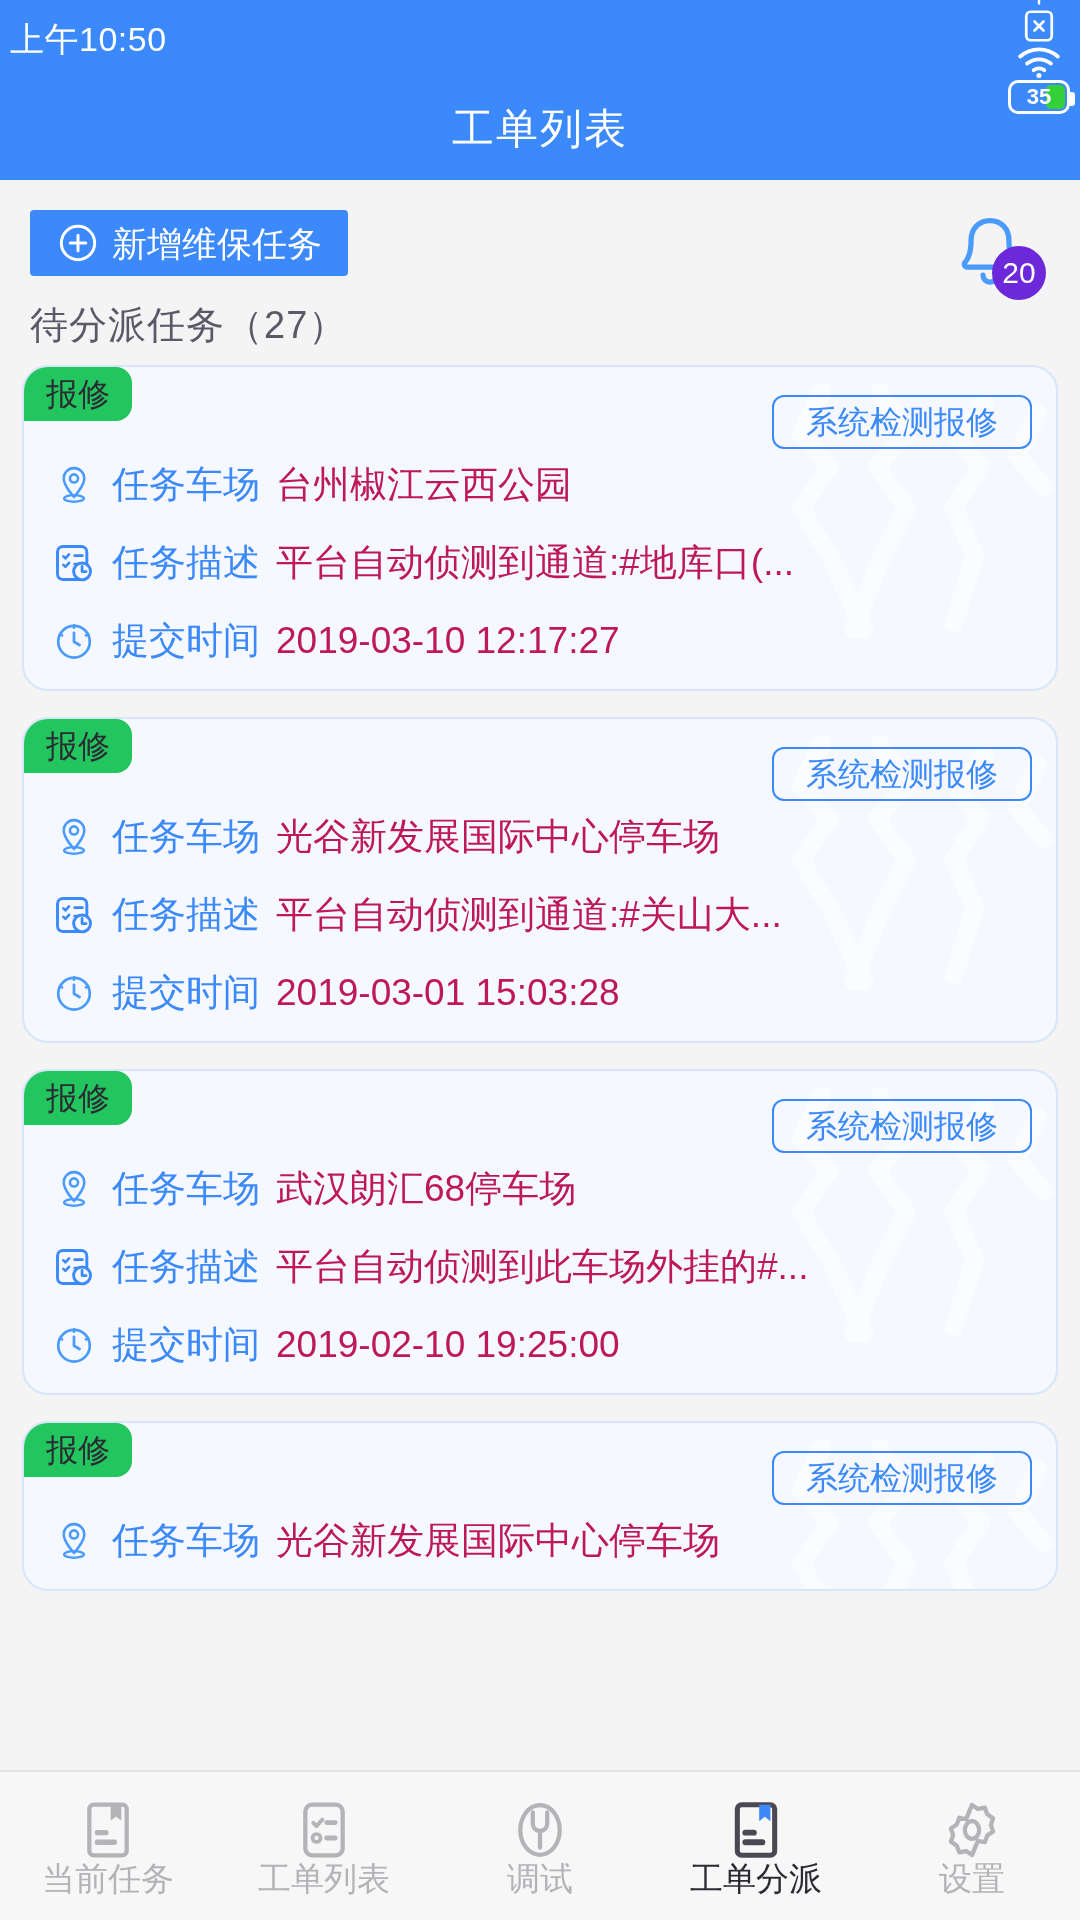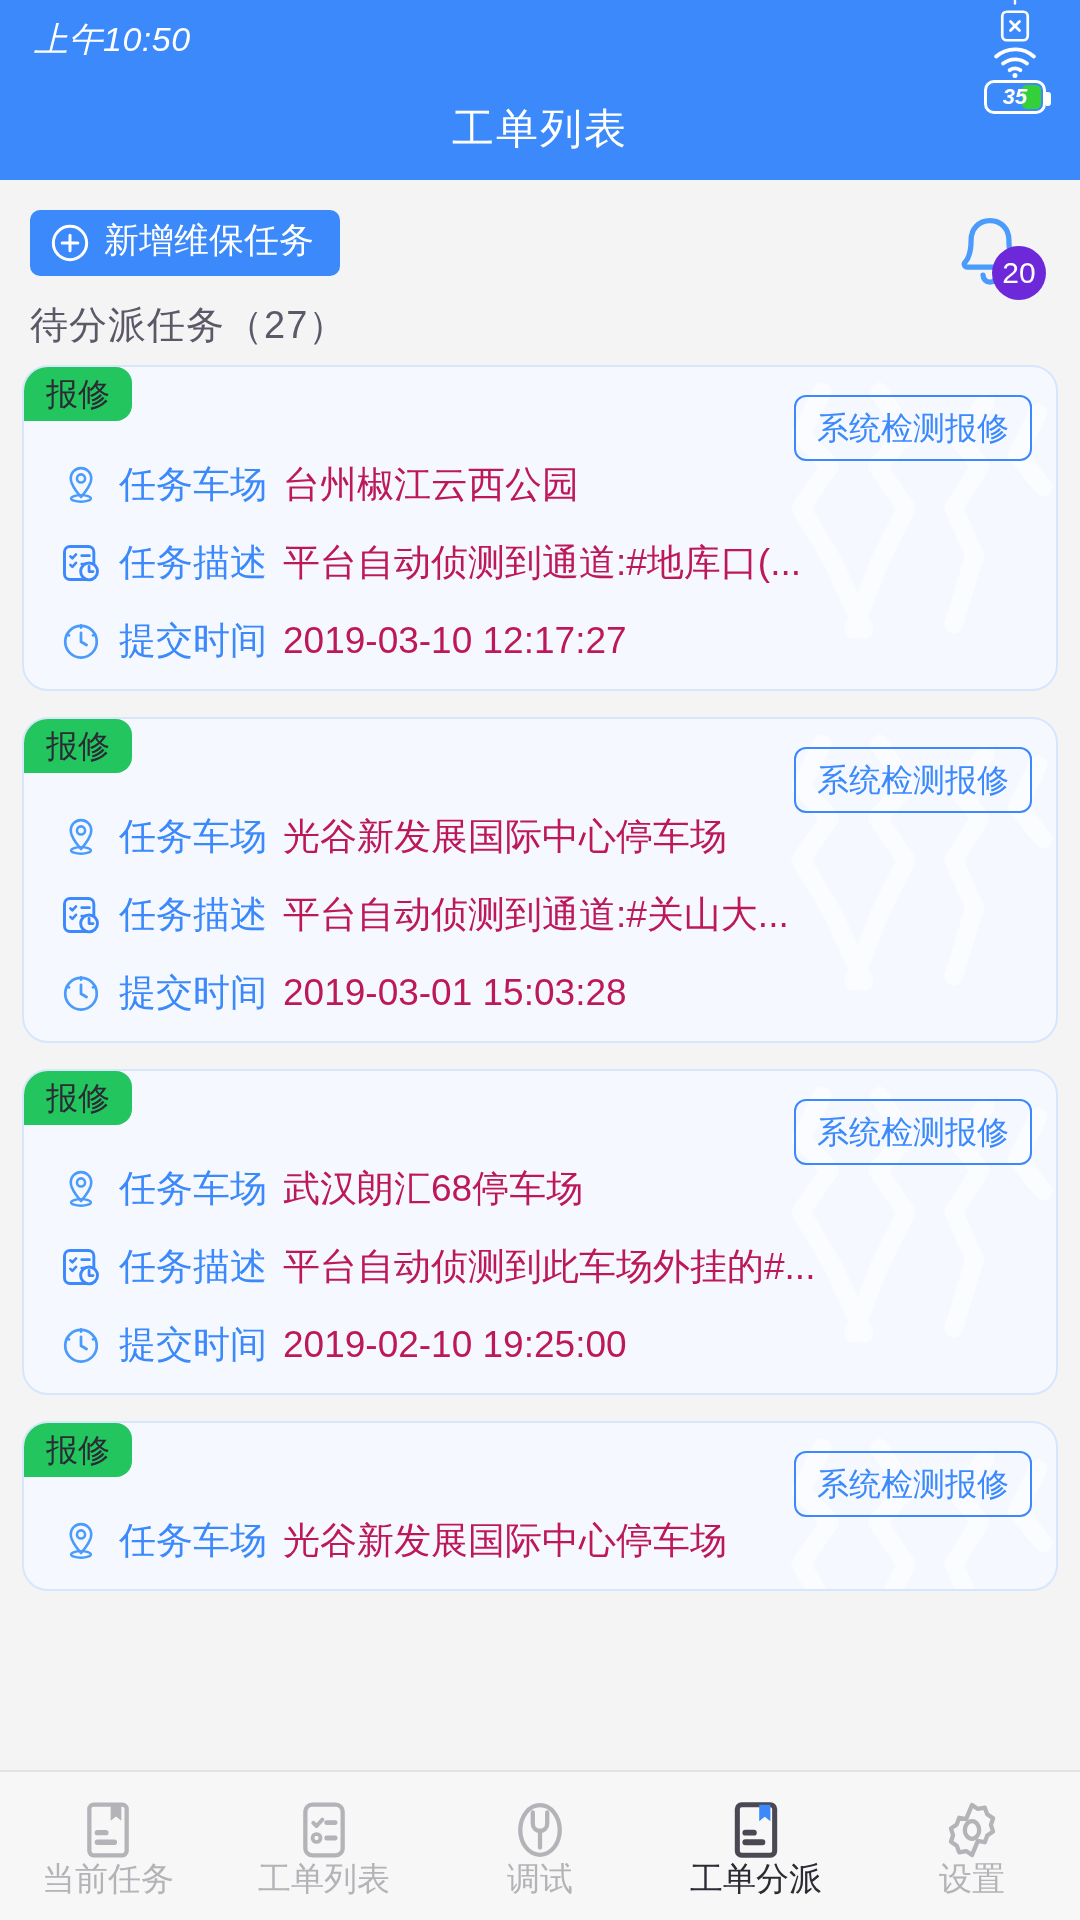--- a/index.html
+++ b/index.html
@@ -8,21 +8,21 @@
     background:#f4f4f4;
     font-family:"Liberation Sans","DejaVu Sans",sans-serif;
     overflow:hidden;
   }
   #app { position:relative; width:1080px; height:1920px; display:flex; flex-direction:column; background:#f4f4f4; }
 
   
   .statusbar {
     height:78px; background:#3b89fb; color:#fff;
     display:flex; align-items:center; justify-content:space-between;
-    padding:0 34px; flex:0 0 auto;font-style:italic;
+    padding:0 10px; flex:0 0 auto;
   }
   .status-time { font-size:34px; letter-spacing:.5px; line-height:1; }
   .status-icons { display:flex; align-items:center; gap:0;flex-direction:column; }
   .sb-dots { display:flex; align-items:flex-end; gap:5px; margin-right:2px; }
   .sb-dots i { width:8px; height:8px; border-radius:50%; background:#fff; display:block; }
   .sb-ico { display:block; }
   .sb-batt {
     width:62px; height:34px; border:3px solid #fff; border-radius:10px;
     position:relative; display:flex; align-items:center; justify-content:center;
   }
@@ -43,24 +43,24 @@
   }
   .appbar-title { font-size:42px; letter-spacing:2px; }
 
   
   .toolrow {
     position:relative; flex:0 0 auto;
     padding:30px 30px 0 30px;
     display:flex; align-items:flex-start; justify-content:space-between;
   }
   .add-btn {
-    background:#3b89fb; color:#fff; border:none; border-radius:10px;
-    height:66px; padding:0 26px 0 20px;
+    background:#3b89fb; color:#fff; border:none; border-radius:4px;
+    height:66px; padding:0 26px 0 28px;
     display:inline-flex; align-items:center; gap:14px;
-    font-size:35px; font-family:Liberation Mono, monospace; cursor:pointer; line-height:1;
+    font-size:35px; font-family:Liberation Sans, sans-serif; cursor:pointer; line-height:1;
   }
   .plus-ico { width:40px; height:40px; display:block; flex:0 0 auto; }
 
   .bell-wrap { position:relative; width:96px; height:84px; margin-right:6px; cursor:pointer; }
   .bell-ico { display:block; width:84px; height:84px; }
   .bell-badge {
     position:absolute; top:-8px; right:-2px;
     min-width:54px; height:54px; padding:0 8px;
     background:#6d28d9; color:#fff; border-radius:27px;
     display:flex; align-items:center; justify-content:center;
@@ -90,29 +90,29 @@
     position:absolute; left:0; top:0;
     background:#22c55e; color:#2b2b33;
     border-radius:0 16px 16px 0;
     height:54px; padding:0 22px;
     display:flex; align-items:center;
     font-size:32px; line-height:1;
   }
   .badge-source {
     position:absolute; right:24px; top:28px;
     border:2px solid #3b89fb; color:#3b89fb; background:transparent;
-    border-radius:12px; height:66px; padding:0 21px;
+    border-radius:12px; height:54px; padding:0 32px;
     display:flex; align-items:center;
     font-size:32px; line-height:1;
   }
 
   .row {
     position:relative; z-index:2;
     display:flex; align-items:center; gap:16px;
-    padding:0 35px; margin-bottom:34px;
+    padding:0 28px; margin-bottom:34px;
     white-space:nowrap;
   }
   .row:last-child { margin-bottom:0; }
   .row-ico { width:44px; height:44px; flex:0 0 auto; display:block; }
   .row-label { color:#3b89fb; font-size:37px; line-height:1.1; flex:0 0 auto; }
   .row-value { color:#be185d; font-size:37px; line-height:1.1; overflow:hidden; text-overflow:ellipsis; }
 
   
   .tabbar {
     flex:0 0 auto; height:150px; background:#f7f7f7;

